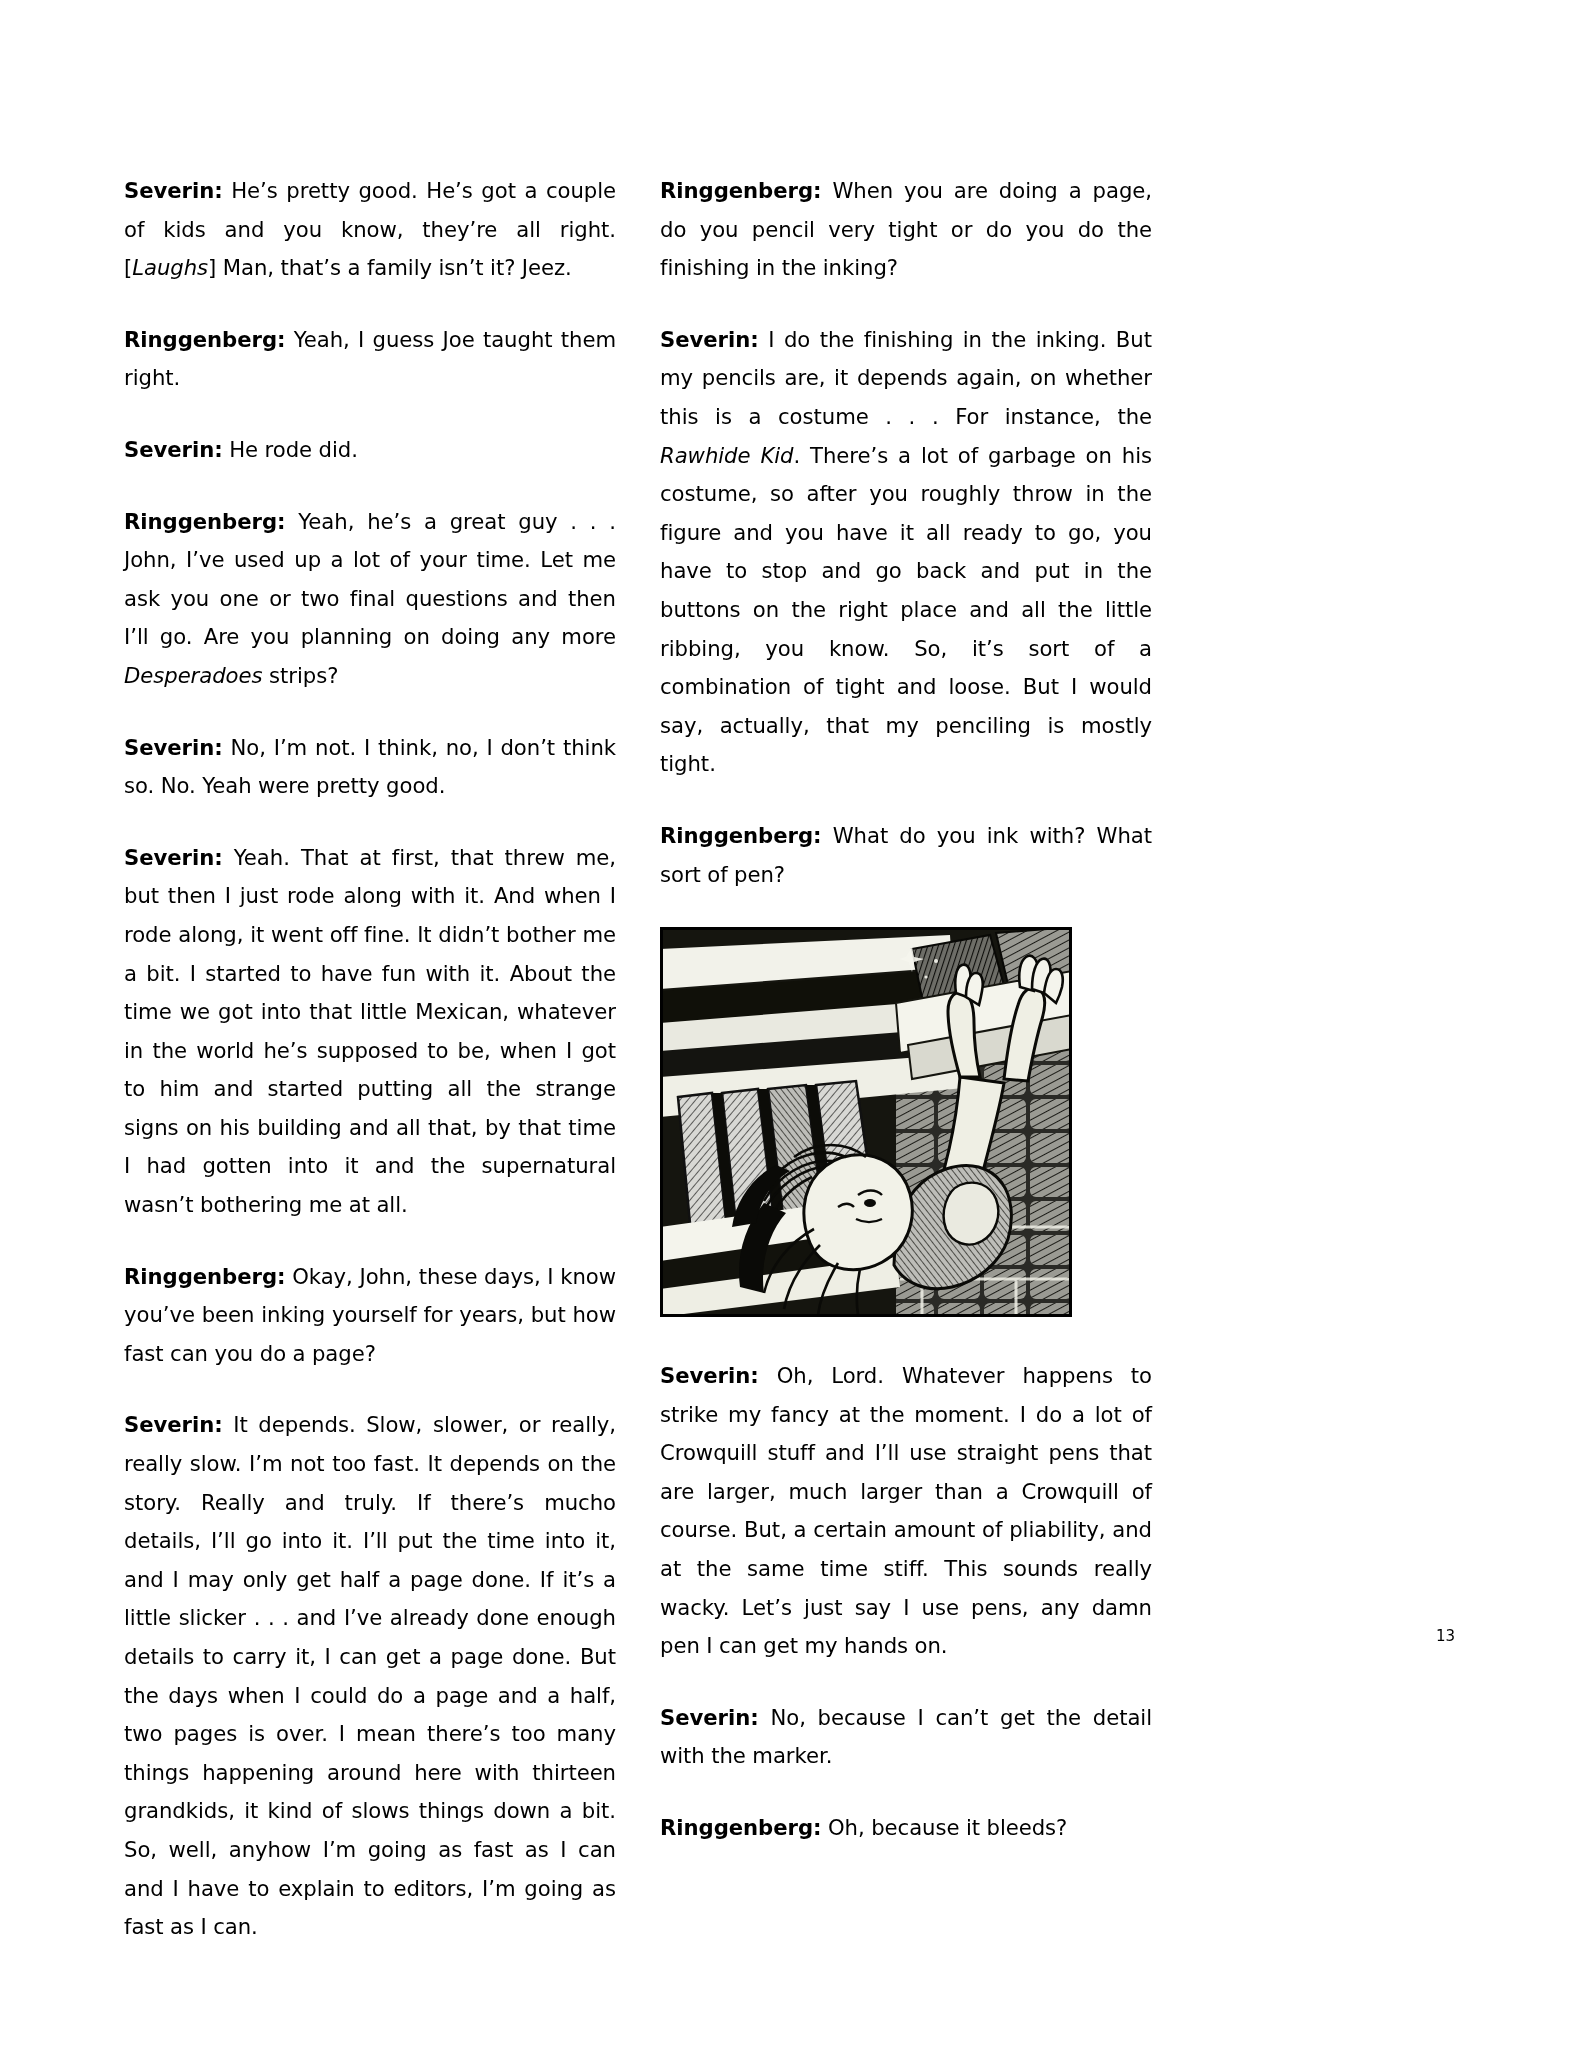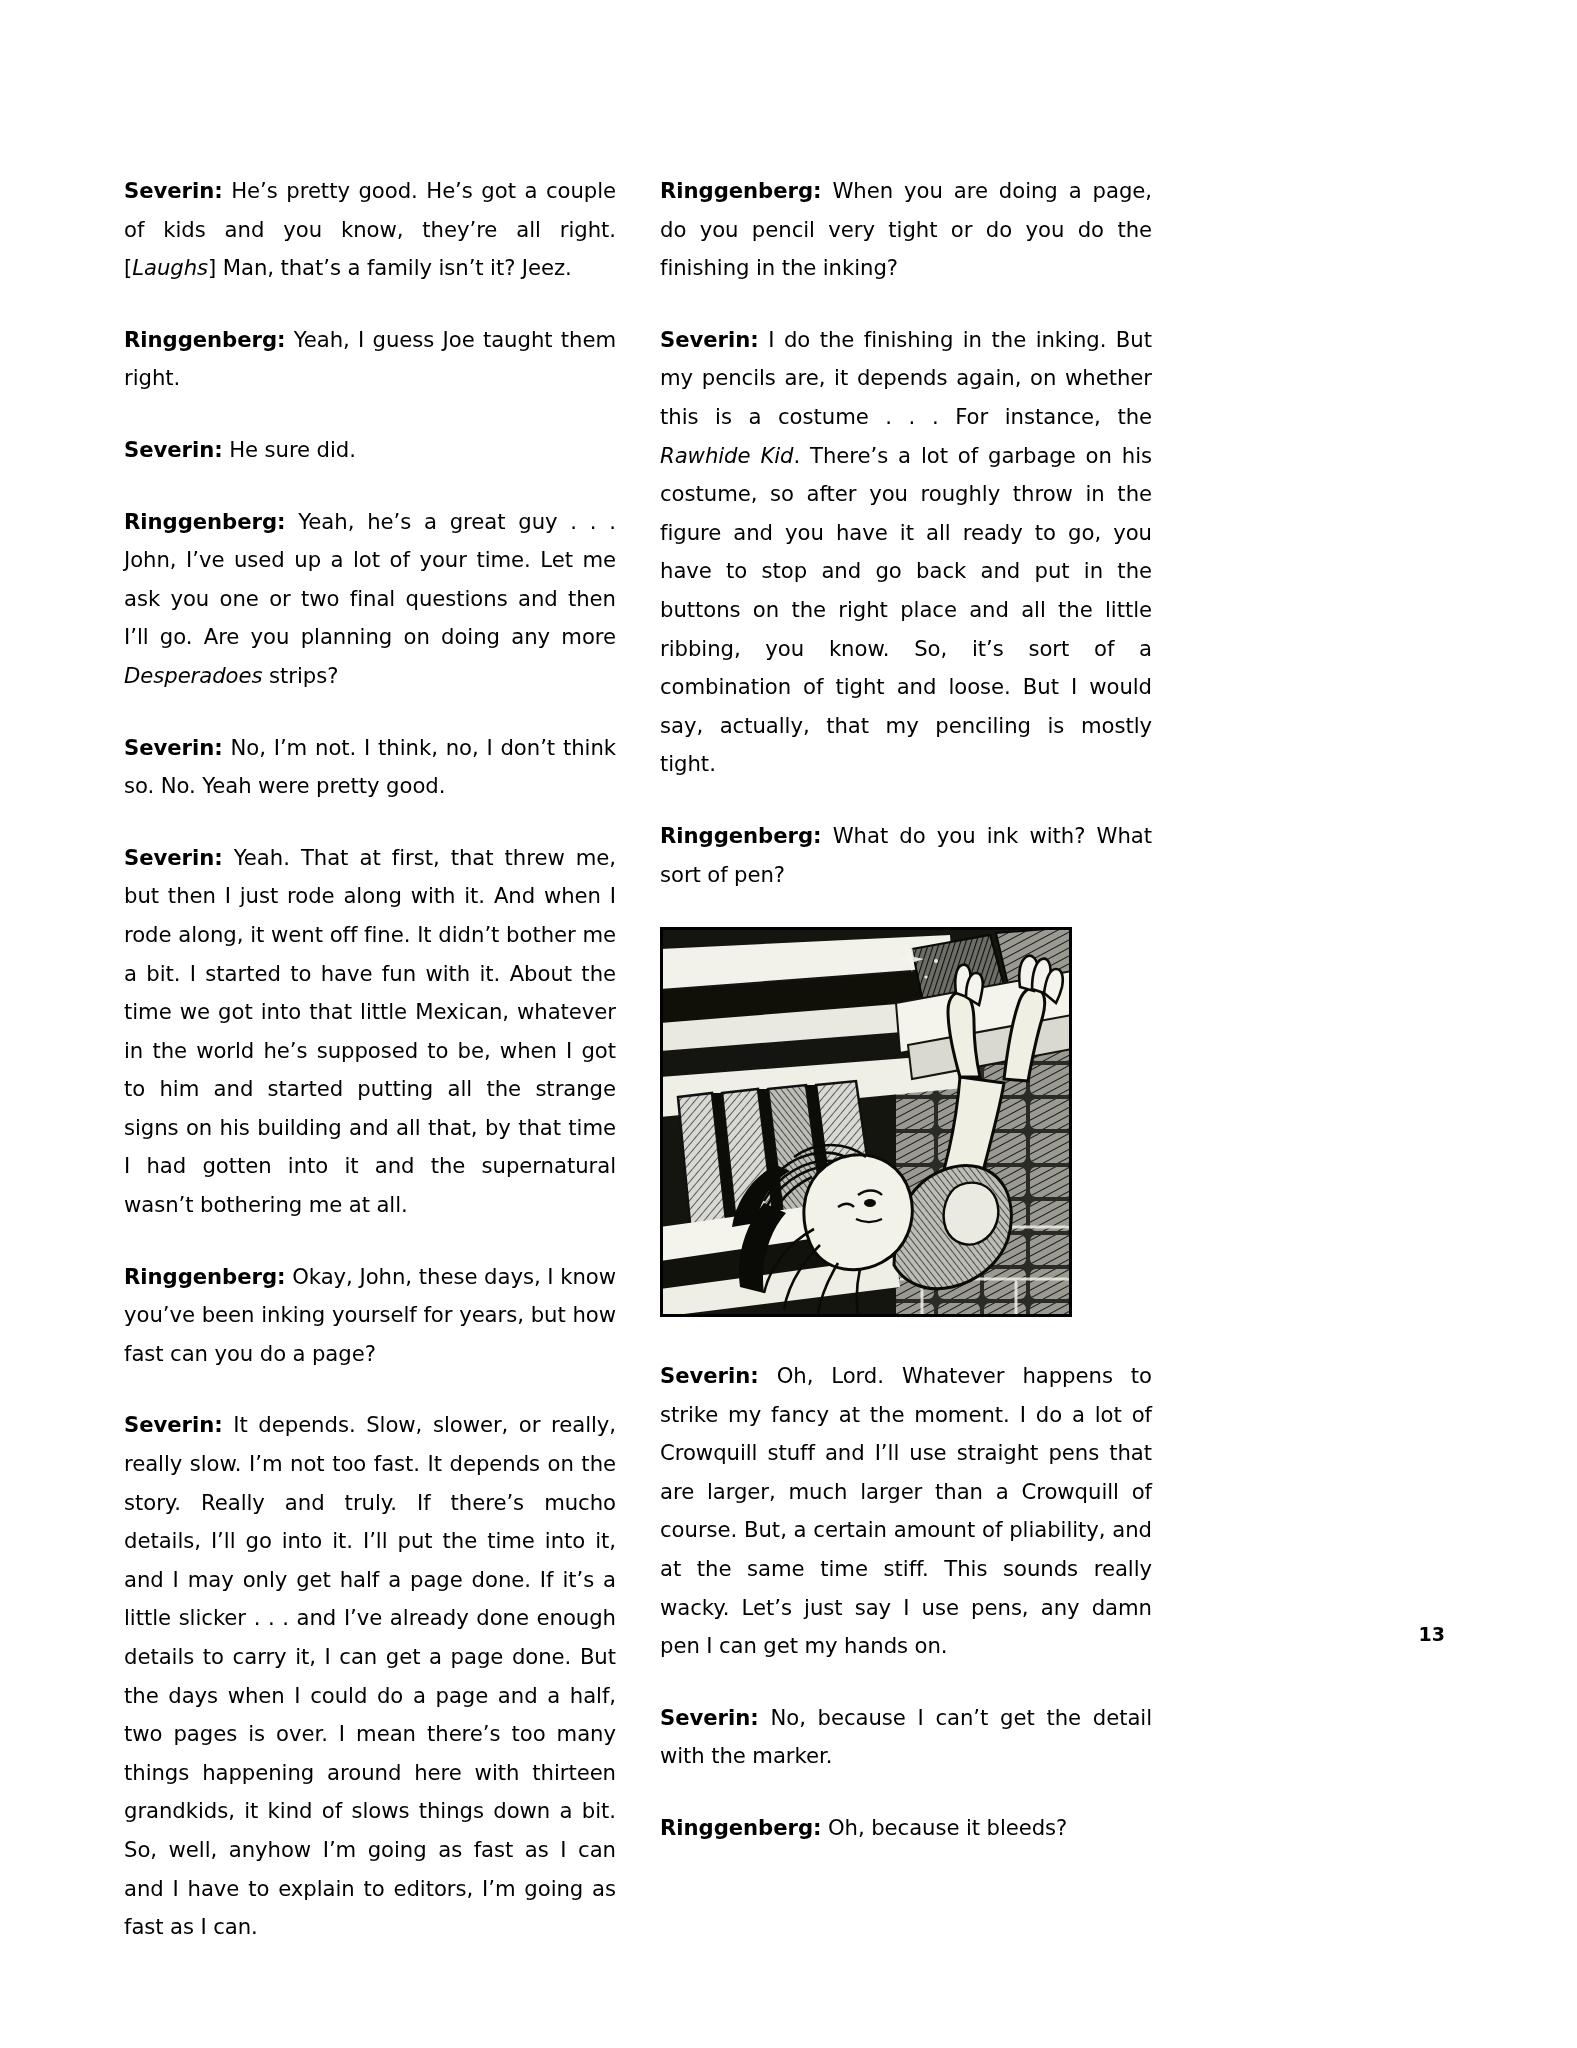--- a/index.html
+++ b/index.html
@@ -52,45 +52,45 @@
     margin: 28px 0 40px 0;
     width: 412px;
     height: 390px;
     position: relative;
     overflow: hidden;
     background: #111;
   }
   .figure svg { display: block; }
   .pagenum {
     position: absolute;
-    right: 132px;
+    right: 122px;
     bottom: 72px;
-    font-size: 19px;
-    font-weight: bold;
+    font-size: 15px;
+    font-weight: normal;
     line-height: 1;
   }
 </style>
 </head>
 <body>
 
 <div class="page">
   <div class="columns">
 
     <div class="col col-left">
 
       <p class="para">
         <span class="spk">Severin:</span><span> He’s pretty good. He’s got a couple of kids and you know, they’re all right. [</span><i>Laughs</i><span>] Man, that’s a family isn’t it? Jeez.</span>
       </p>
 
       <p class="para">
         <span class="spk">Ringgenberg:</span><span> Yeah, I guess Joe taught them right.</span>
       </p>
 
       <p class="para">
-        <span class="spk">Severin:</span><span> He sure did.</span>
+        <span class="spk">Severin:</span><span> He rode did.</span>
       </p>
 
       <p class="para">
         <span class="spk">Ringgenberg:</span><span> Yeah, he’s a great guy . . . John, I’ve used up a lot of your time. Let me ask you one or two final questions and then I’ll go. Are you planning on doing any more </span><i>Desperadoes</i><span> strips?</span>
       </p>
 
       <p class="para">
         <span class="spk">Severin:</span><span> No, I’m not. I think, no, I don’t think so. No. Yeah were pretty good.</span>
       </p>
 

